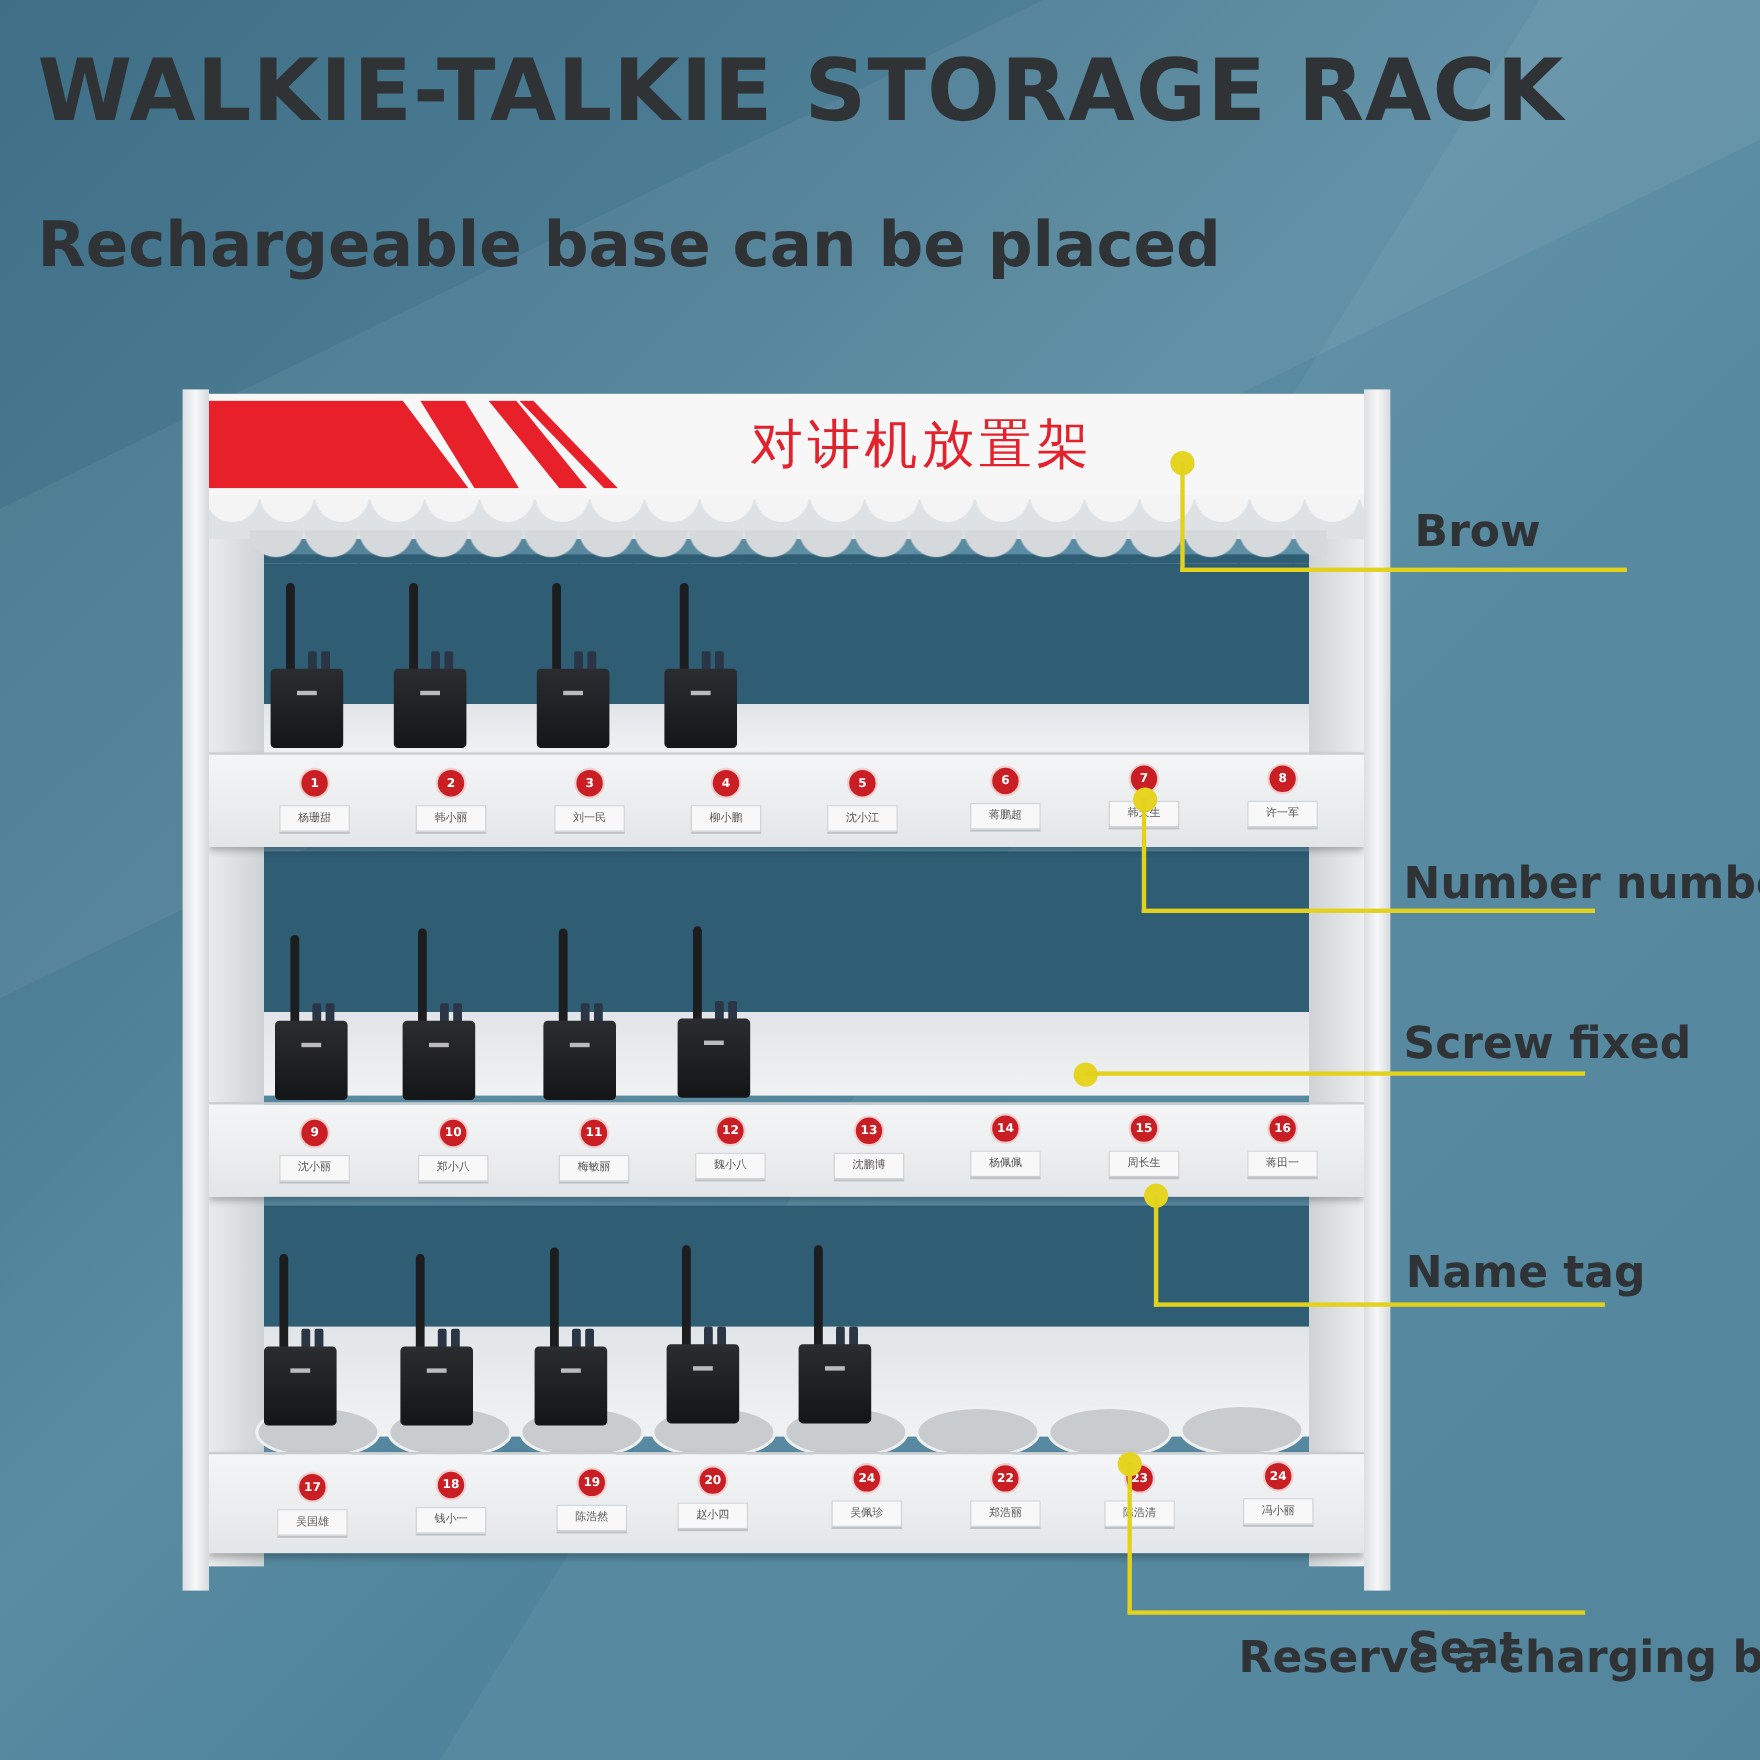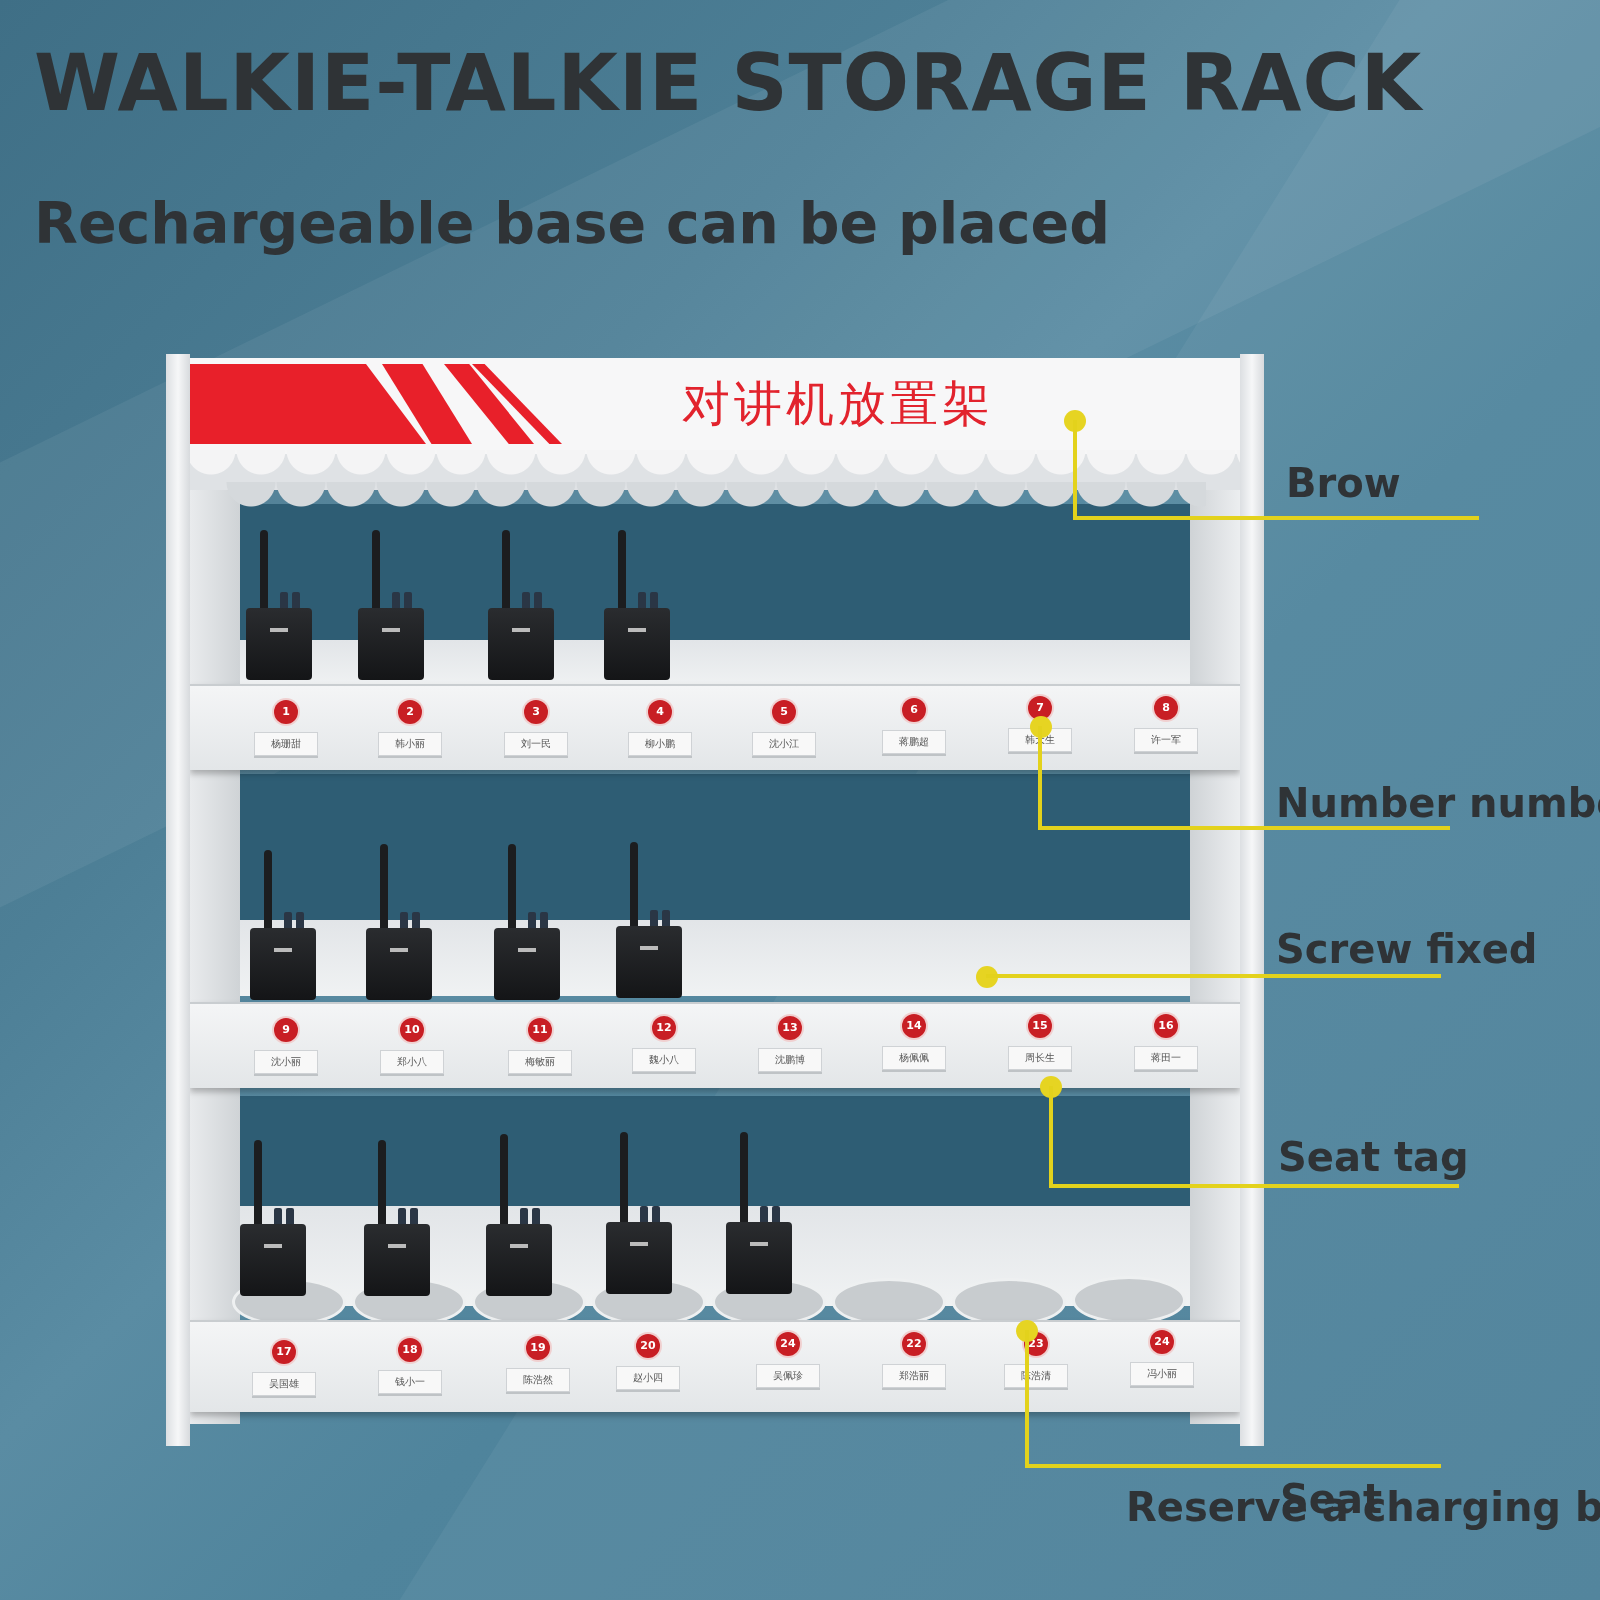--- a/index.html
+++ b/index.html
@@ -242,21 +242,21 @@
 </div>
 <div>
   <div class="dot" style="left:976px;top:966px;"></div>
   <div class="callout-line" style="left:986px;top:974px;width:455px;height:4px;"></div>
   <div class="callout-label" style="left:1276px;top:926px;">Screw fixed</div>
 </div>
 <div>
   <div class="dot" style="left:1040px;top:1076px;"></div>
   <div class="callout-line" style="left:1049px;top:1086px;width:4px;height:102px;"></div>
   <div class="callout-line" style="left:1049px;top:1184px;width:410px;height:4px;"></div>
-  <div class="callout-label" style="left:1278px;top:1134px;">Seat tag</div>
+  <div class="callout-label" style="left:1278px;top:1134px;">Name tag</div>
 </div>
 <div>
   <div class="dot" style="left:1016px;top:1320px;"></div>
   <div class="callout-line" style="left:1025px;top:1330px;width:4px;height:136px;"></div>
   <div class="callout-line" style="left:1025px;top:1464px;width:416px;height:4px;"></div>
   <div class="callout-label" style="left:1280px;top:1476px;">Seat</div>
   <div class="callout-label" style="left:1126px;top:1484px;">Reserve a charging base</div>
 </div>
 
 </body></html>

